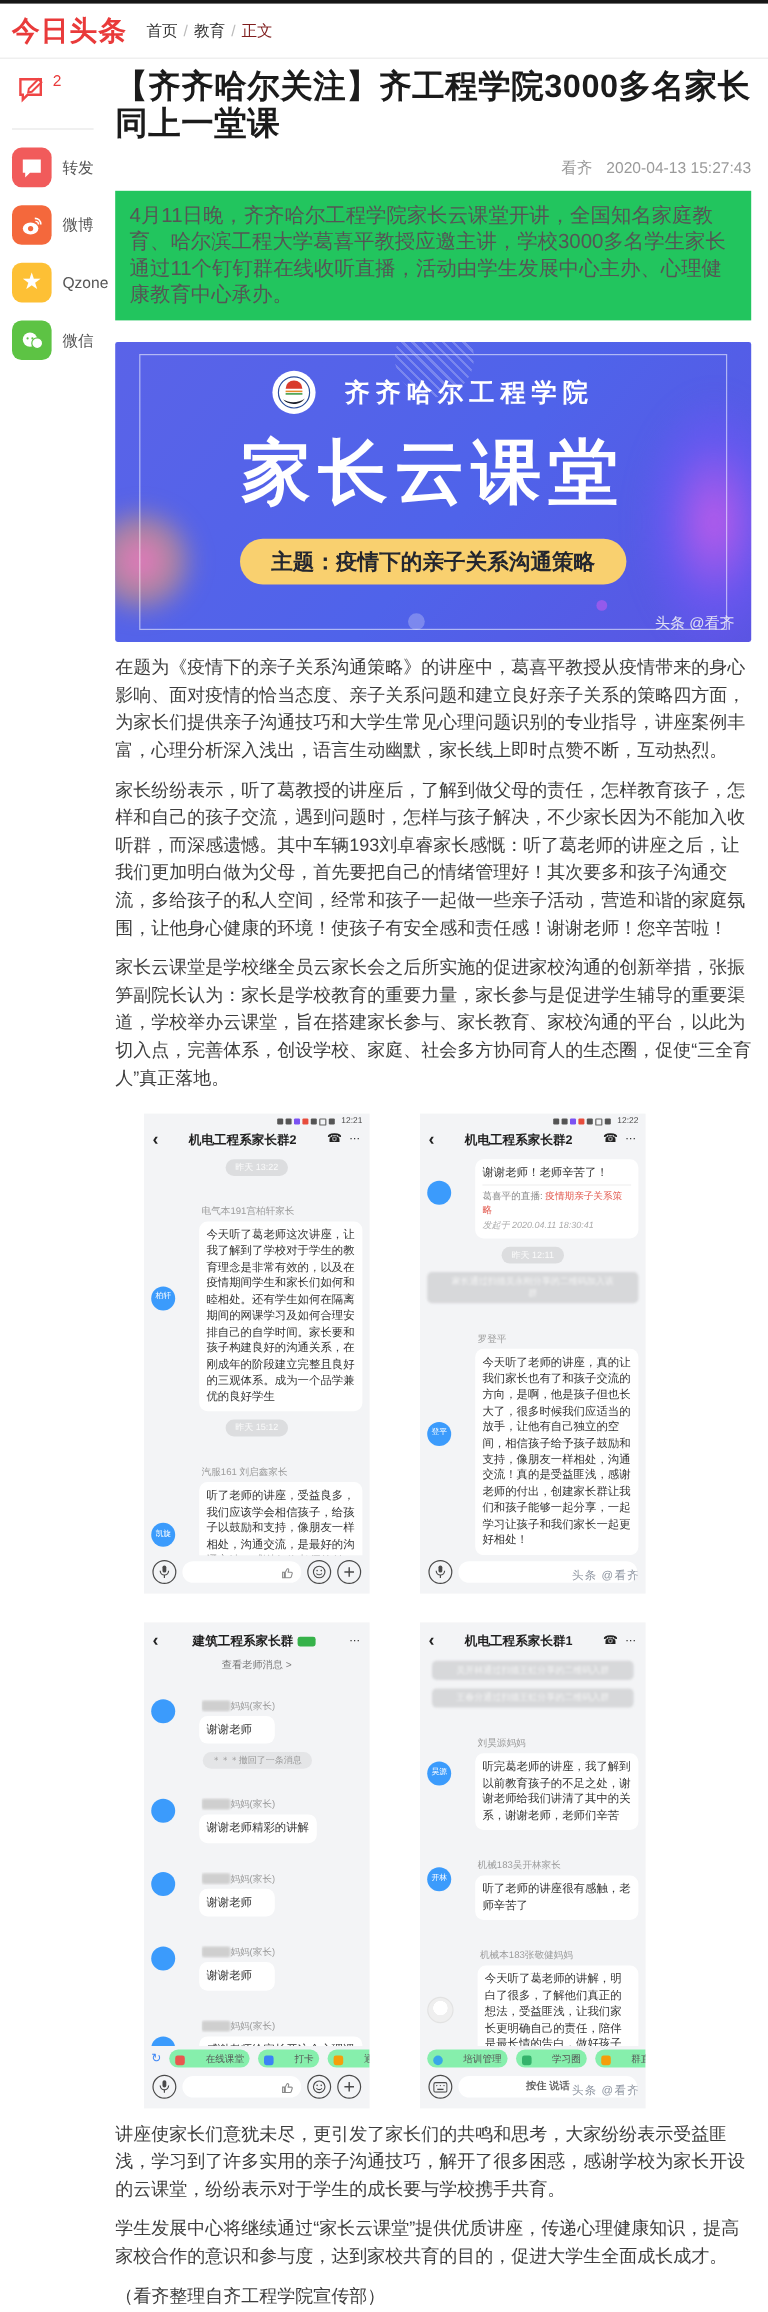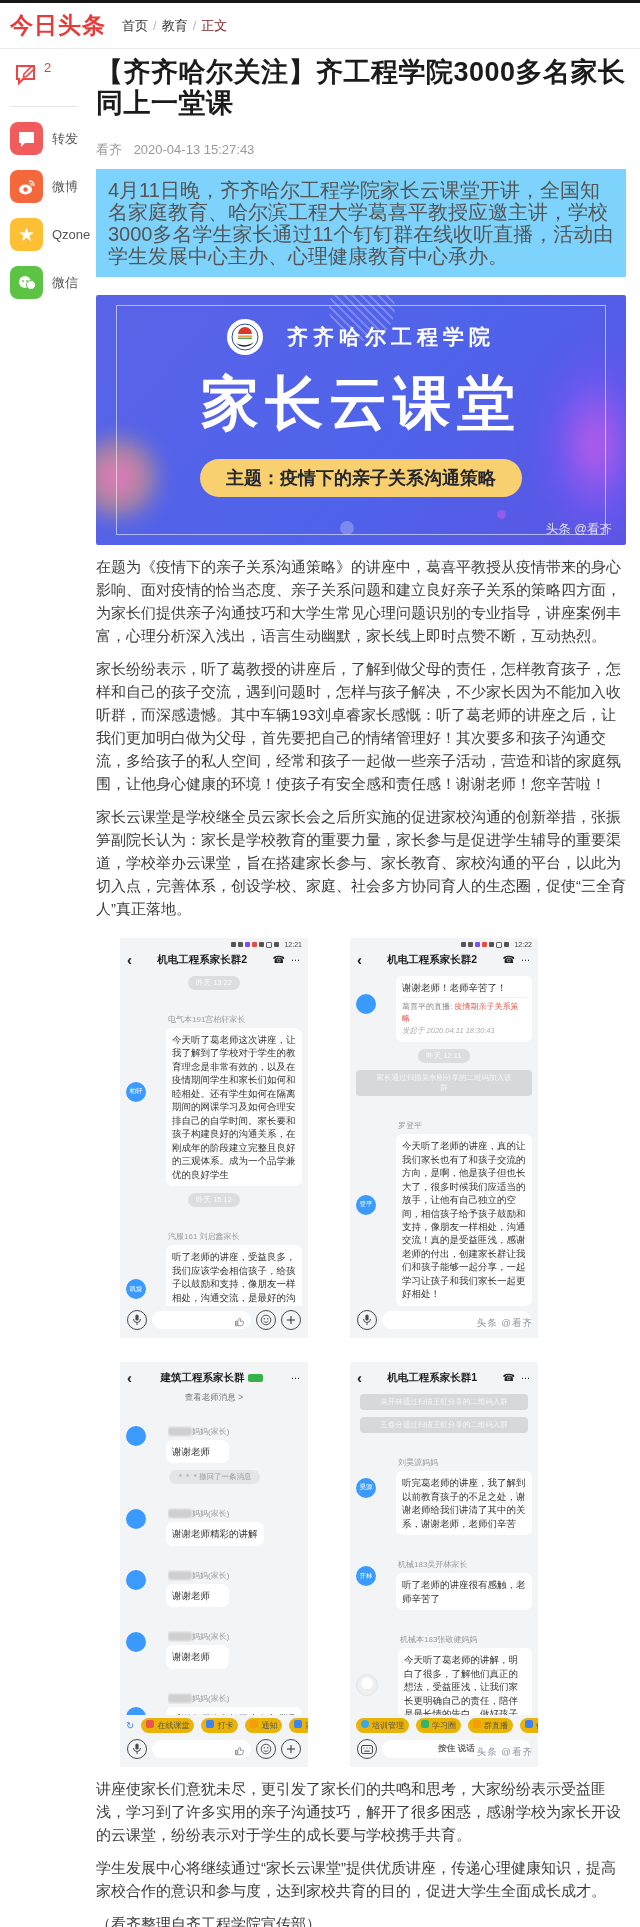--- a/index.html
+++ b/index.html
@@ -22,23 +22,23 @@
   .sicon{width:33px;height:33px;border-radius:8px;display:flex;align-items:center;justify-content:center;flex:none;}
   .sicon svg{display:block;}
   .slabel{font-size:13px;color:#555;}
   .ic-forward{background:#f15b5b;}
   .ic-weibo{background:#f4683c;}
   .ic-qzone{background:#fdc035;color:#fff;font-size:19px;line-height:1;}
   .ic-wechat{background:#5dc344;}
   
   main{margin:0 14px 0 96px;width:530px;}
   h1{margin:8px 0 0 0;font-size:27px;line-height:31px;color:#1b1b1b;letter-spacing:.5px;}
-  .meta{margin-top:22px;font-size:13px;color:#9a9a9a;}
+  .meta{margin-top:12px;font-size:13px;color:#9a9a9a;text-align:right;}
   .meta .au{margin-right:8px;}
-  .abstract{margin-top:10px;background:#7dd3fc;padding:10px 12px;font-size:20px;line-height:22px;color:#555;}
+  .abstract{margin-top:10px;background:#22c55e;padding:10px 12px;font-size:17px;line-height:22px;color:#555;}
   main p.body{margin:10px 0 0 0;font-size:15px;line-height:23px;color:#3d3d3d;}
   
   .banner{position:relative;margin-top:18px;height:250px;border-radius:2px;overflow:hidden;
           background:linear-gradient(130deg,#5a63e8 0%,#4f63ea 55%,#5a55e2 100%);}
   .bframe{position:absolute;inset:10px 20px;border:1px solid rgba(255,255,255,.55);pointer-events:none;}
   .d1{position:absolute;top:-20px;left:44%;width:66px;height:66px;border-radius:50%;opacity:.45;
       background:repeating-linear-gradient(45deg,rgba(255,255,255,.5) 0 2px,transparent 2px 6px);}
   .d2{position:absolute;right:-34px;top:40px;width:130px;height:220px;filter:blur(9px);
       background:radial-gradient(closest-side,rgba(203,92,235,.85),rgba(120,85,250,.45) 62%,transparent);}
   .d3{position:absolute;left:-26px;bottom:20px;width:95px;height:95px;filter:blur(9px);
@@ -85,21 +85,21 @@
   .q1{margin-top:3px;border-top:1px solid #f0f0f0;padding-top:3px;font-size:8px;color:#888;}
   .q1 .qred{color:#e2574c;}
   .q2{font-size:7.5px;color:#ababab;margin-top:2px;font-style:italic;}
   .photo{width:150px;height:80px;border-radius:6px;
     background:
       radial-gradient(circle at 74% 30%,#caa08a 0 8%,transparent 9%),
       linear-gradient(180deg,#6e6257 0 18%,transparent 18%),
       linear-gradient(90deg,#9aa0a6 0 28%,#7d8287 28% 32%,#e8e4da 32% 48%,#5f5a52 48% 57%,#d8b7bd 57% 84%,#caa7ad 84% 100%);}
   .viewbar{text-align:center;font-size:8.5px;color:#777;padding:2px 0 1px 0;}
   .toolbar{display:flex;align-items:center;gap:7px;padding:3px 6px 2px 6px;white-space:nowrap;overflow:hidden;}
-  .titem{display:flex;align-items:flex-start;gap:3px;font-size:8px;color:#555;background:#eab308;border-radius:8px;padding:2px 5px;}
+  .titem{display:flex;align-items:flex-end;gap:17px;font-size:8px;color:#555;background:#86efac;border-radius:8px;padding:2px 5px;}
   .tglyph{width:8px;height:8px;border-radius:2px;display:inline-block;flex:none;}
   .tg-red{background:#e8574f;} .tg-blue{background:#3b82f6;} .tg-orange{background:#f59e0b;}
   .tg-green{background:#34b36b;} .tg-cyan{background:#38a7e8;border-radius:50%;}
   .tswirl{font-size:10px;color:#3f87f5;line-height:1;}
   .inputbar{display:flex;align-items:center;gap:5px;padding:4px 7px 8px 7px;}
   .rico{width:18px;height:18px;border-radius:50%;border:1.2px solid #4a4a4a;display:flex;align-items:center;justify-content:center;flex:none;background:#fff0;}
   .ipill{flex:1;height:18px;background:#fff;border-radius:9px;position:relative;display:flex;align-items:center;justify-content:center;}
   .ipill .thumb{position:absolute;right:5px;top:3px;}
   .holdtalk{font-size:8.5px;color:#666;font-weight:700;}
   .cwm{position:absolute;right:5px;bottom:8px;font-size:9.5px;color:#8e95a1;letter-spacing:1px;}

